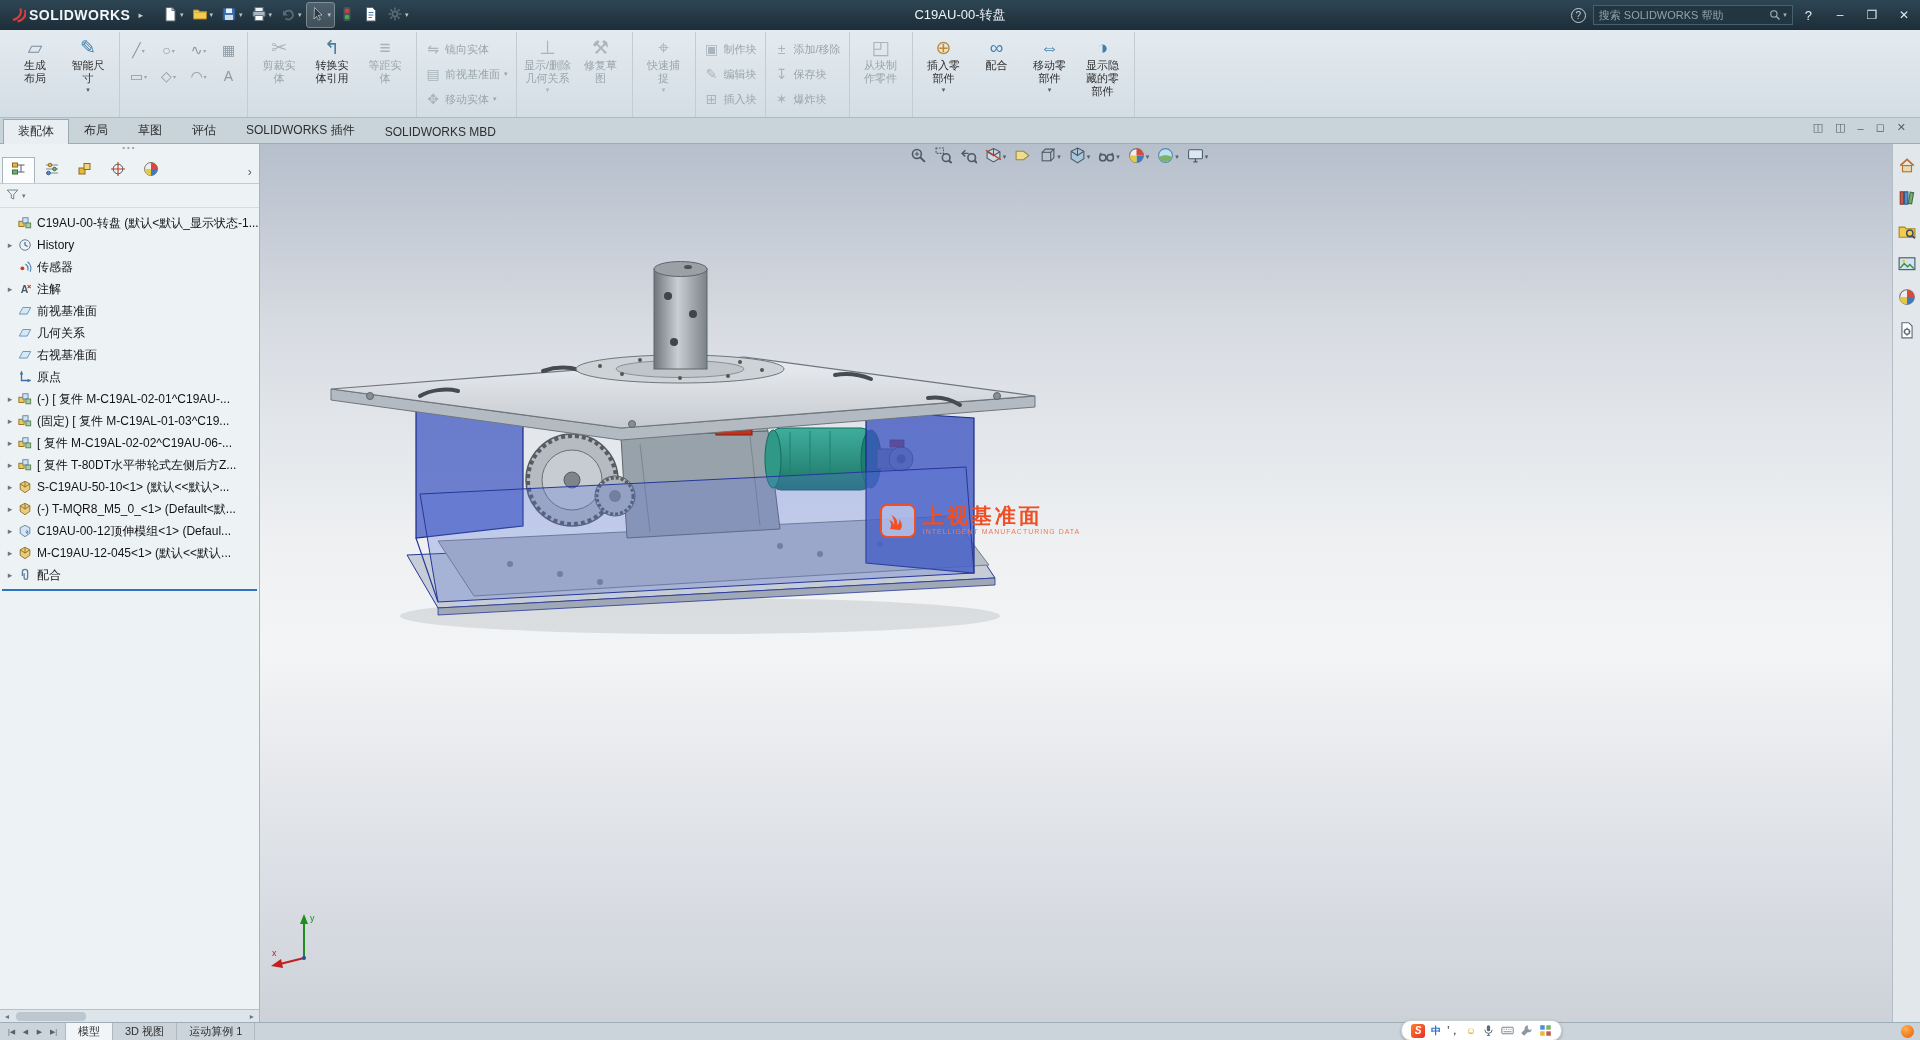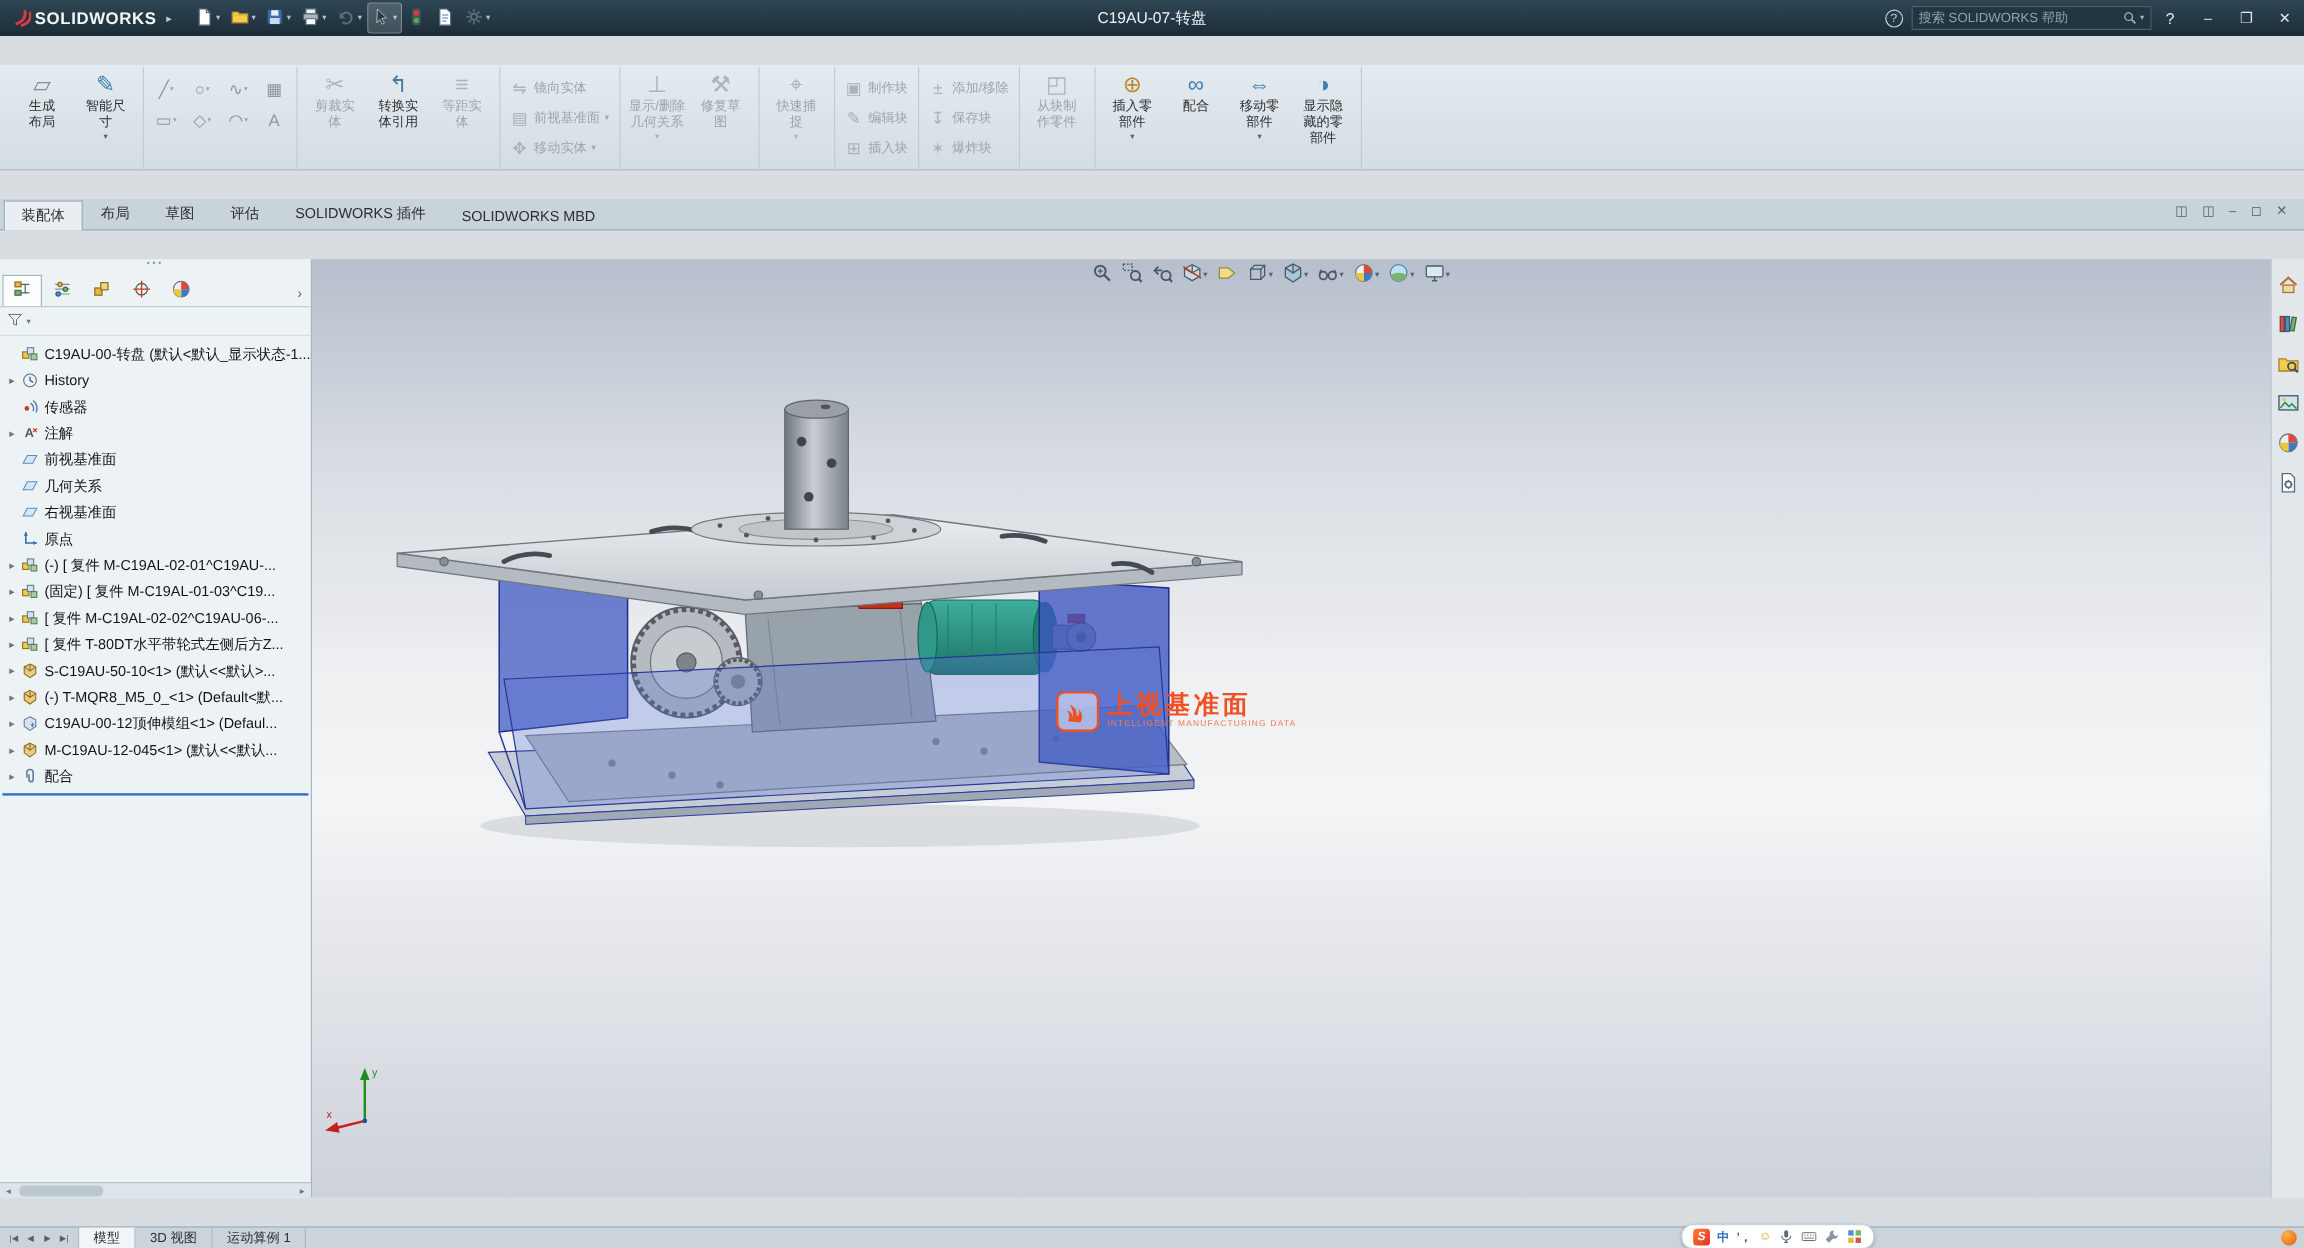--- a/index.html
+++ b/index.html
@@ -1,18 +1,18 @@
 <!DOCTYPE html>
 <html><head>
 <meta charset="utf-8">
 <style>
   * { box-sizing: border-box; margin:0; padding:0; }
   html,body { width:1920px; height:1040px; overflow:hidden; }
   body { font-family:"Liberation Sans","DejaVu Sans",sans-serif; background:#d8dde2; font-size:12px; }
-  #app { width:1920px; height:1040px; display:flex; flex-direction:column;gap:24px; }
+  #app { width:1920px; height:1040px; display:flex; flex-direction:column; }
 
   
   .titlebar { flex:0 0 30px; background:linear-gradient(180deg,#2e4654,#1c2d38); display:flex; align-items:center; color:#fff; padding-left:10px; position:relative; }
   .dslogo { display:flex; margin-right:3px; }
   .sw-name { font-weight:bold; font-size:14px; letter-spacing:.5px; color:#f2f6f8; }
   .menu-arr { font-size:9px; color:#c3ced6; margin:0 6px 0 8px; }
   .qat { display:flex; align-items:center; gap:2px; margin-left:10px; }
   .qbtn { height:24px; display:flex; align-items:center; padding:0 3px; border-radius:2px; }
   .qbtn.active { background:rgba(255,255,255,.16); outline:1px solid rgba(255,255,255,.4); }
   .qbtn.dis svg { opacity:.45; }
@@ -181,21 +181,21 @@
             </svg></span>
         </div>
         <div class="qbtn">
           <span><svg width="16" height="16" viewBox="0 0 16 16" aria-hidden="true">
               <circle cx="8" cy="8" r="2.6" fill="none" stroke="#5b6b78" stroke-width="1.6"></circle>
               <path d="M8 1.5v2.7M8 11.8v2.7M1.5 8h2.7M11.8 8h2.7M3.4 3.4l1.9 1.9M10.7 10.7l1.9 1.9M12.6 3.4l-1.9 1.9M5.3 10.7l-1.9 1.9" stroke="#5b6b78" stroke-width="1.5"></path>
             </svg></span>
           <span class="arr">▾</span>
         </div>
       </div>
-    <div class="doc-title">C19AU-07-转盘</div>
+    <div class="doc-title">C19AU-00-转盘</div>
     <div class="tb-right">
       <span class="help-badge">?</span>
       <div class="searchbox">
         <input placeholder="搜索 SOLIDWORKS 帮助" style="">
         <span id="searchMag" class="mag">
             <svg width="12" height="12" viewBox="0 0 16 16" aria-hidden="true">
               <circle cx="6.5" cy="6.5" r="4.2" fill="none" stroke="#9fb3bf" stroke-width="1.5"></circle>
               <path d="M9.6 9.6L14 14" stroke="#9fb3bf" stroke-width="1.8"></path>
             </svg>
           </span>

